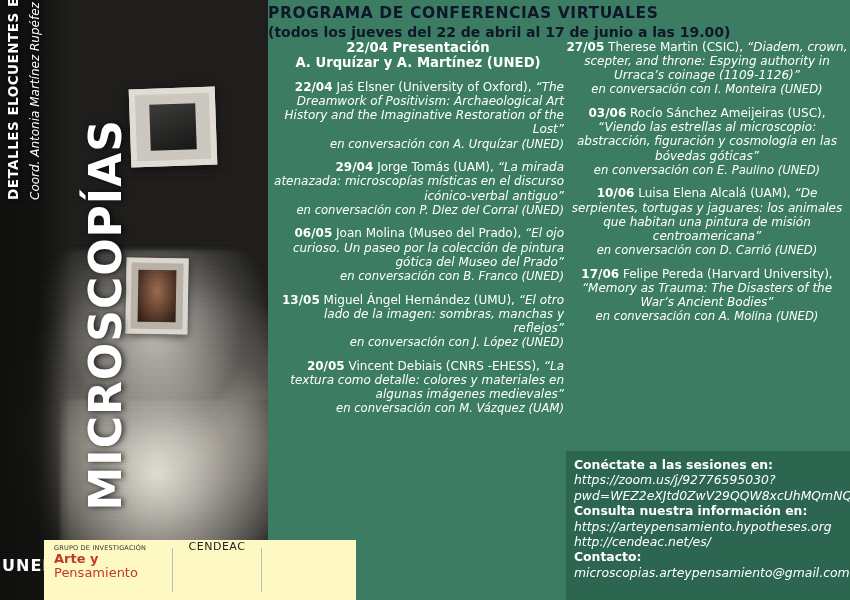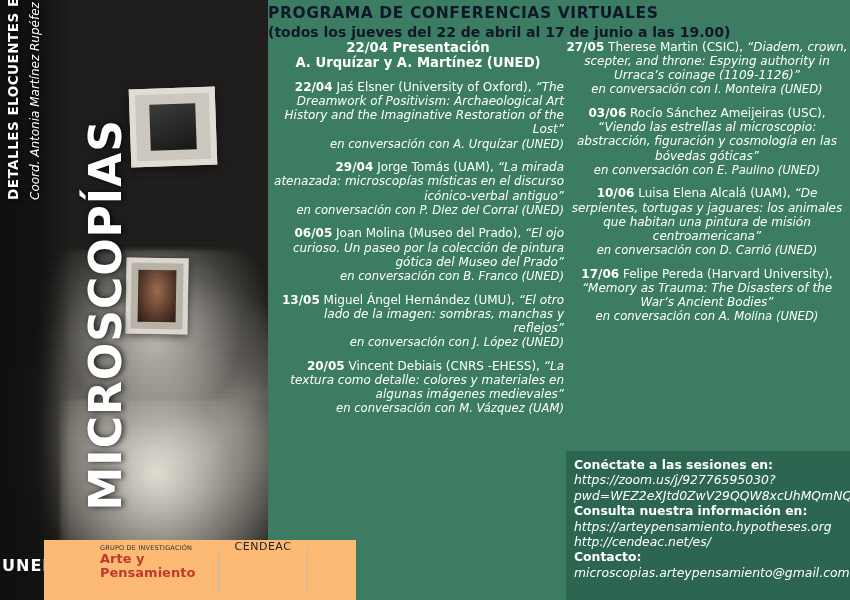--- a/index.html
+++ b/index.html
@@ -171,30 +171,29 @@
     line-height: 1.24;
   }
   .infobox b { font-weight: bold; }
   .infobox .url { font-style: italic; }
 
   
   .logostrip {
     position: absolute;
     left: 44px; top: 540px;
     width: 312px; height: 60px;
-    background: #fdba74;
+    background: #fef9c3;
     display: flex;
     align-items: center;
-    padding-left: 46px;
   }
   .logo-cell { position: relative; height: 60px; }
   .logo-ap { padding: 4px 8px 4px 10px; width: 128px; }
   .logo-ap .gi { font-size: 6.5px; color: #333; letter-spacing: .2px; }
   .logo-ap .ap1 { font-size: 13px; font-weight: bold; color: #c0392b; line-height: 1.05; }
-  .logo-ap .ap2 { font-size: 13px; font-weight: bold; color: #c0392b; line-height: 1.05; }
+  .logo-ap .ap2 { font-size: 13px; font-weight: normal; color: #c0392b; line-height: 1.05; }
   .divider { width: 1px; height: 44px; background: #bbb; }
   .logo-cendeac { width: 88px; text-align: center; font-size: 11px; color: #222; letter-spacing: .5px; }
   .logo-ica { width: 94px; display: flex; align-items: center; gap: 3px; padding-left: 4px; }
   .ica-mark { width: 30px; height: 34px; position: relative; }
   .ica-mark i {
     position: absolute; width: 7px; height: 7px; border-radius: 50%;
     background: #c0392b; display: block;
   }
   .ica-text .icab { font-size: 17px; font-weight: bold; color: #c0392b; line-height: 1; }
   .ica-text .icas { font-size: 4.4px; color: #333; line-height: 1.25; }

